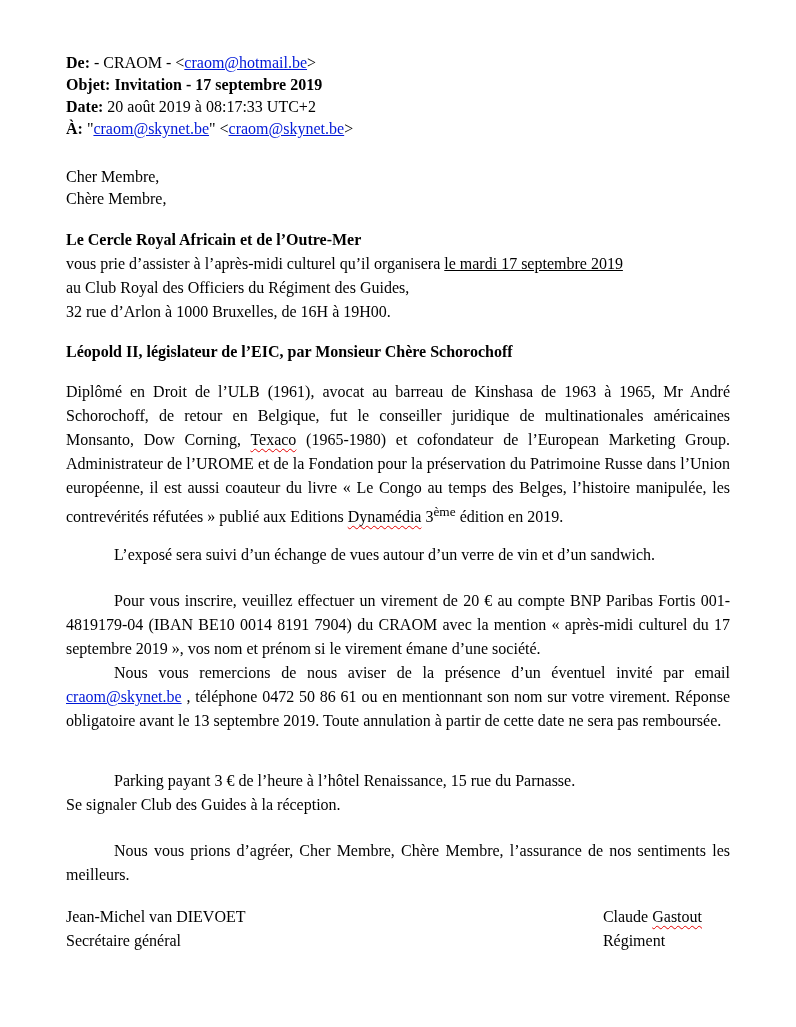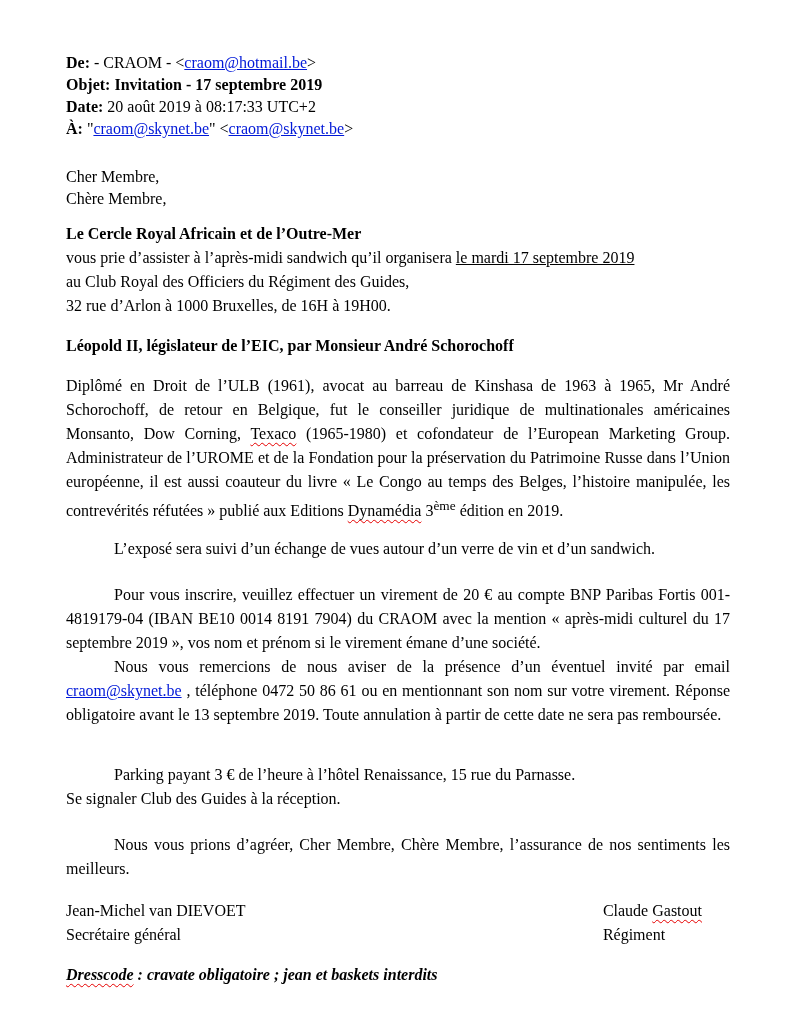--- a/index.html
+++ b/index.html
@@ -30,35 +30,35 @@
   }
   .sq {
     text-decoration-line: underline;
     text-decoration-style: wavy;
     text-decoration-color: #e60000;
     text-decoration-thickness: 1px;
     text-underline-offset: 3px;
   }
 
   .hdr { margin-bottom: 26px; }
-  .salutation { margin-bottom: 12px; }
+  .salutation { margin-bottom: 18px; }
   .salutation p { line-height: 22px; }
   .invite-block { margin-bottom: 16px; }
   .talk-title { margin-bottom: 16px; }
   .bio { margin-bottom: 14px; }
   .expose { margin-bottom: 22px; }
   .inscription { margin-bottom: 36px; }
   .parking-block { margin-bottom: 22px; }
   .se-signaler { }
   .closing { margin-bottom: 18px; }
 
   .sig-row {
     display: flex;
     justify-content: space-between;
-    margin-bottom: 16px;
+    margin-bottom: 36px;
   }
   .sig-right { margin-right: 28px; }
   .sig-row p { line-height: 24px; }
 
   .dress { font-weight: 700; font-style: italic; line-height: 24px; }
 </style>
 </head>
 <body>
 
 <div class="page">
@@ -73,26 +73,26 @@
     <p class="hline"><span class="b">À:</span><span> "</span><a class="lnk">craom@skynet.be</a><span>" &lt;</span><a class="lnk">craom@skynet.be</a><span>&gt;</span></p>
   </div>
 
   <div class="salutation">
     <p>Cher Membre,</p>
     <p>Chère Membre,</p>
   </div>
 
   <div class="invite-block">
     <p class="line center b">Le Cercle Royal Africain et de l’Outre-Mer</p>
-    <p class="line center"><span>vous prie d’assister à l’après-midi sandwich qu’il organisera </span><span class="ul">le mardi 17 septembre 2019</span></p>
+    <p class="line center"><span>vous prie d’assister à l’après-midi culturel qu’il organisera </span><span class="ul">le mardi 17 septembre 2019</span></p>
     <p class="line center">au Club Royal des Officiers du Régiment des Guides,</p>
     <p class="line center">32 rue d’Arlon à 1000 Bruxelles, de 16H à 19H00.</p>
   </div>
 
-  <p class="line center b talk-title">Léopold II, législateur de l’EIC, par Monsieur André Schorochoff</p>
+  <p class="line center b talk-title">Léopold II, législateur de l’EIC, par Monsieur Chère Schorochoff</p>
 
   <p class="line just bio"><span>Diplômé en Droit de l’ULB (1961), avocat au barreau de Kinshasa de 1963 à 1965, Mr André Schorochoff, de retour en Belgique, fut le conseiller juridique de multinationales américaines Monsanto, Dow Corning, </span><span class="sq">Texaco</span><span> (1965-1980) et cofondateur de l’European Marketing Group. Administrateur de l’UROME et de la Fondation pour la préservation du Patrimoine Russe dans l’Union européenne, il est aussi coauteur du livre « Le Congo au temps des Belges, l’histoire manipulée, les contrevérités réfutées » publié aux Editions </span><span class="sq">Dynamédia</span><span> 3</span><sup>ème</sup><span> édition en 2019.</span></p>
 
   <p class="line indent expose">L’exposé sera suivi d’un échange de vues autour d’un verre de vin et d’un sandwich.</p>
 
   <div class="inscription">
     <p class="line just indent">Pour vous inscrire, veuillez effectuer un virement de 20 € au compte BNP Paribas Fortis 001-4819179-04 (IBAN BE10 0014 8191 7904) du CRAOM avec la mention « après-midi culturel du 17 septembre 2019 », vos nom et prénom si le virement émane d’une société.</p>
     <p class="line just indent"><span>Nous vous remercions de nous aviser de la présence d’un éventuel invité par email </span><a class="lnk">craom@skynet.be</a><span> , téléphone 0472 50 86 61 ou en mentionnant son nom sur votre virement. Réponse obligatoire avant le 13 septembre 2019. Toute annulation à partir de cette date ne sera pas remboursée.</span></p>
   </div>
 
@@ -107,15 +107,14 @@
     <div class="sig-left">
       <p>Jean-Michel van DIEVOET</p>
       <p>Secrétaire général</p>
     </div>
     <div class="sig-right">
       <p><span>Claude </span><span class="sq">Gastout</span></p>
       <p>Régiment</p>
     </div>
   </div>
 
-  <p class="dress"><span class="sq">Dresscode</span><span> : cravate obligatoire ; jean et baskets interdits</span></p>
 
 </div>
 
 </body></html>

